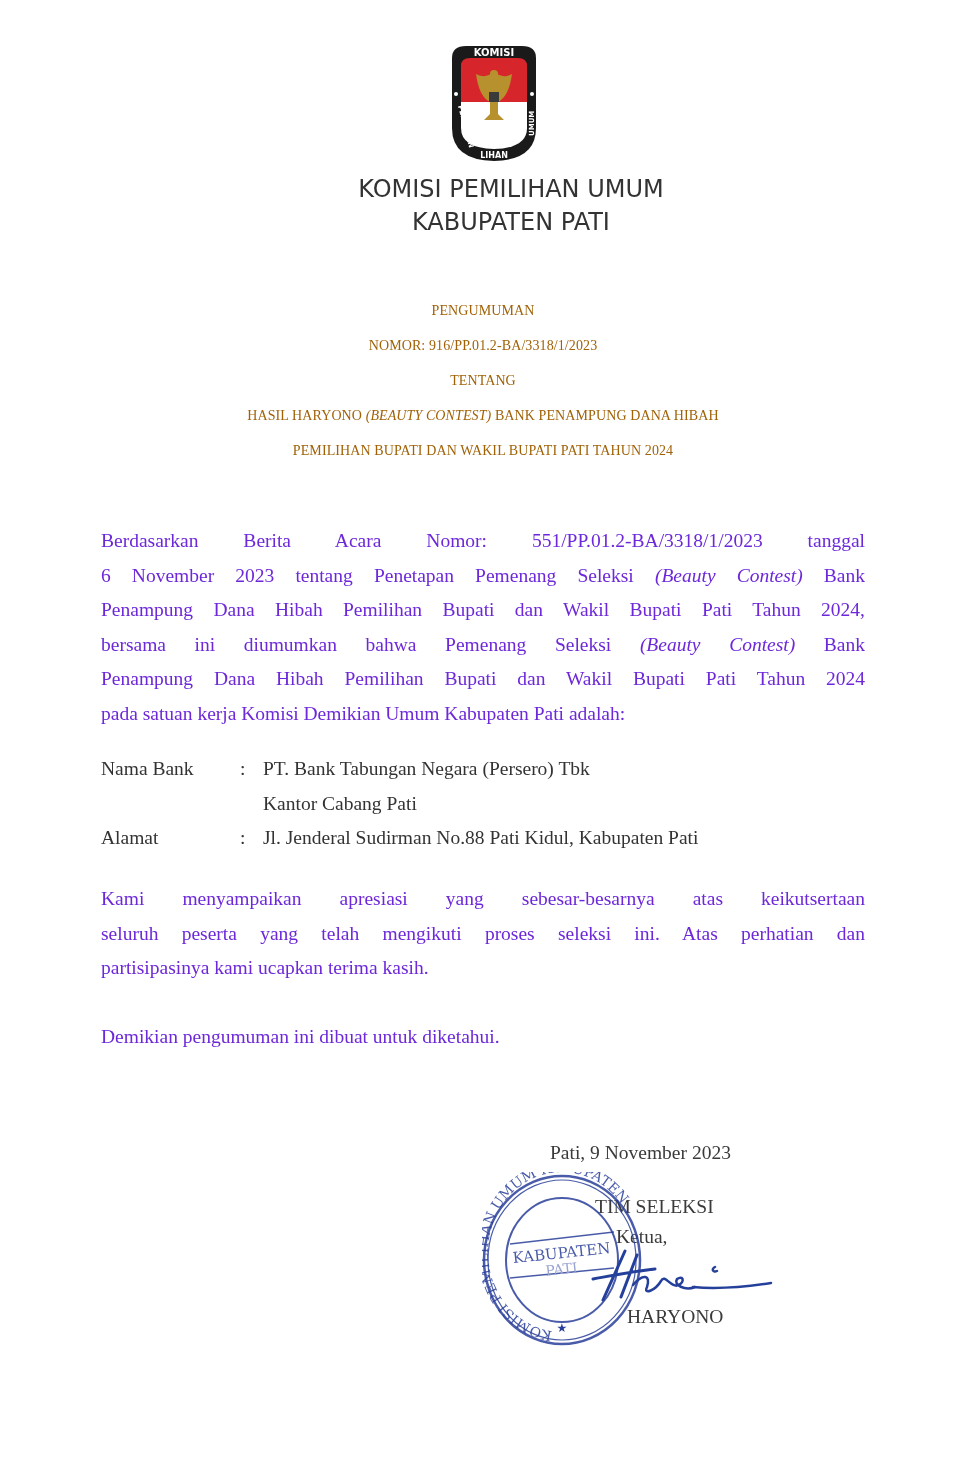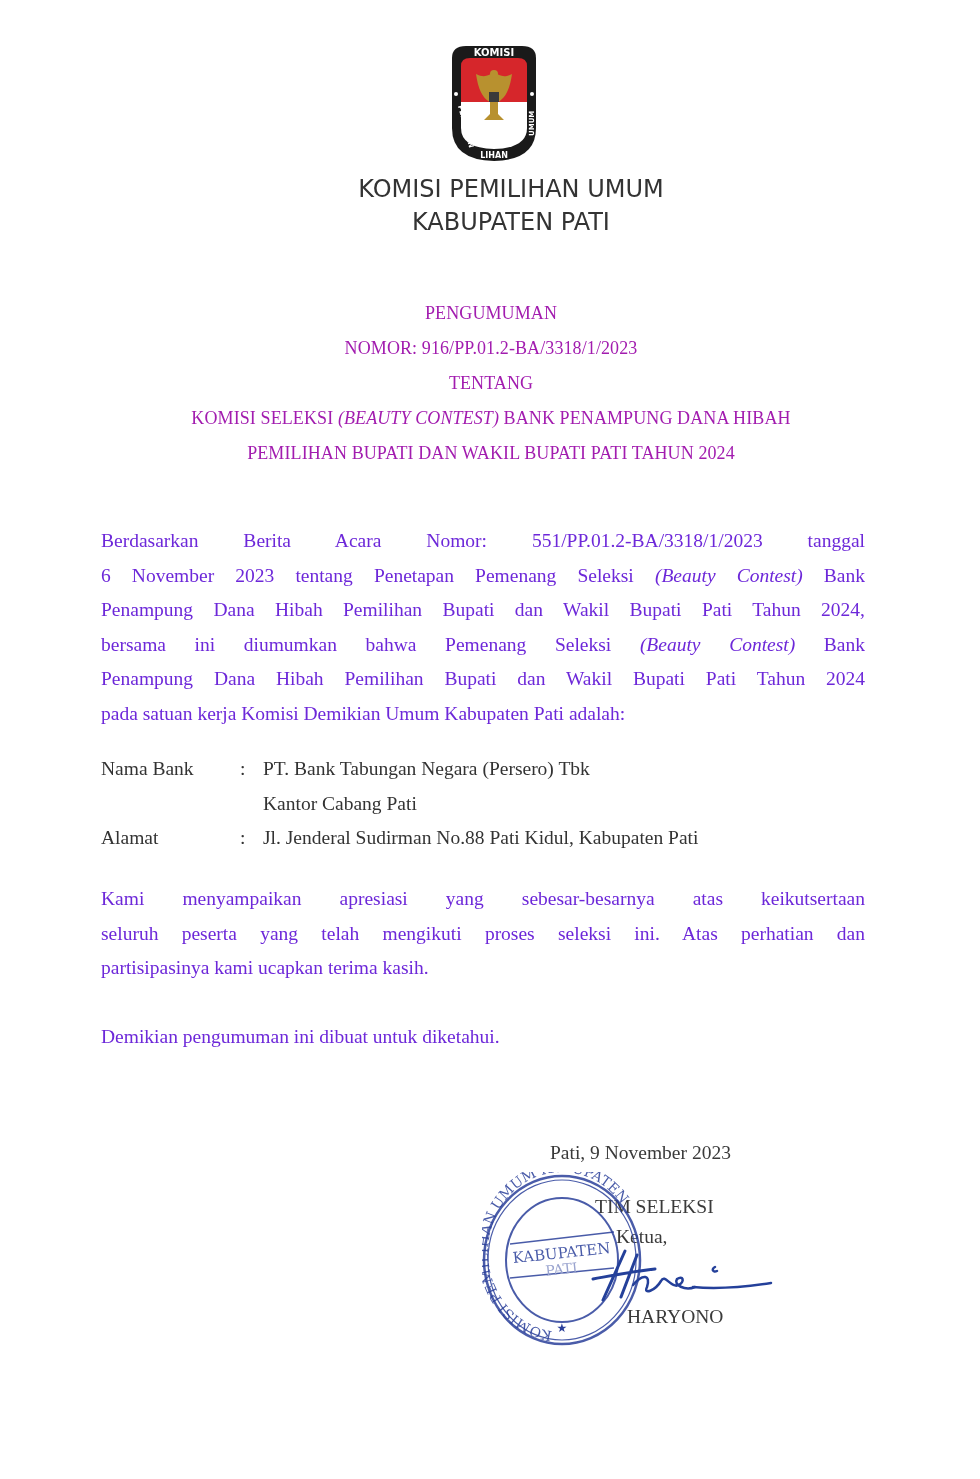--- a/index.html
+++ b/index.html
@@ -9,21 +9,21 @@
 
   
   #logo { position: absolute; left: 444px; top: 44px; width: 100px; height: 118px; }
 
   
   .inst { position: absolute; left: 9px; width: 980px; text-align: center; font-size: 24px; color: #333; letter-spacing: 0px; padding-left: 12px; }
   #inst1 { top: 175px; }
   #inst2 { top: 208px; }
 
   
-  .title-line { position: absolute; left: 8px; width: 966px; text-align: center; font-size: 18px; color: #a21caf; letter-spacing: 0.1px; }
+  .title-line { position: absolute; left: 0; width: 966px; text-align: center; font-size: 14px; color: #a16207; letter-spacing: 0.1px; }
   #t1 { top: 303px; }
   #t2 { top: 338px; }
   #t3 { top: 373px; }
   #t4 { top: 408px; }
   #t5 { top: 443px; }
 
   
   .para { position: absolute; left: 101px; width: 764px; font-size: 19.5px; line-height: 34.6px; color: #6d28d9; }
   .para .jline { display: block; text-align: justify; text-align-last: justify; height: 34.6px; white-space: nowrap; }
   .para .jline.wrap { white-space: normal; }
@@ -73,21 +73,21 @@
     <text x="0" y="0" transform="translate(90,92) rotate(-90)" font-family="DejaVu Sans, sans-serif" font-size="7" font-weight="bold" fill="#ffffff">UMUM</text>
   </svg>
 </div>
 
 <div id="inst1" class="inst sans">KOMISI PEMILIHAN UMUM</div>
 <div id="inst2" class="inst sans">KABUPATEN PATI</div>
 
 <div id="t1" class="title-line">PENGUMUMAN</div>
 <div id="t2" class="title-line">NOMOR: 916/PP.01.2-BA/3318/1/2023</div>
 <div id="t3" class="title-line">TENTANG</div>
-<div id="t4" class="title-line"><span>KOMISI SELEKSI </span><em>(BEAUTY CONTEST)</em><span> BANK PENAMPUNG DANA HIBAH</span></div>
+<div id="t4" class="title-line"><span>HASIL HARYONO </span><em>(BEAUTY CONTEST)</em><span> BANK PENAMPUNG DANA HIBAH</span></div>
 <div id="t5" class="title-line">PEMILIHAN BUPATI DAN WAKIL BUPATI PATI TAHUN 2024</div>
 
 <div id="p1" class="para">
   <span class="jline">Berdasarkan Berita Acara Nomor: 551/PP.01.2-BA/3318/1/2023 tanggal</span>
   <span class="jline wrap"><span>6 November 2023 tentang Penetapan Pemenang Seleksi </span><em>(Beauty Contest)</em><span> Bank</span></span>
   <span class="jline">Penampung Dana Hibah Pemilihan Bupati dan Wakil Bupati Pati Tahun 2024,</span>
   <span class="jline wrap"><span>bersama ini diumumkan bahwa Pemenang Seleksi </span><em>(Beauty Contest)</em><span> Bank</span></span>
   <span class="jline">Penampung Dana Hibah Pemilihan Bupati dan Wakil Bupati Pati Tahun 2024</span>
   <span class="lline">pada satuan kerja Komisi Demikian Umum Kabupaten Pati adalah:</span>
 </div>

